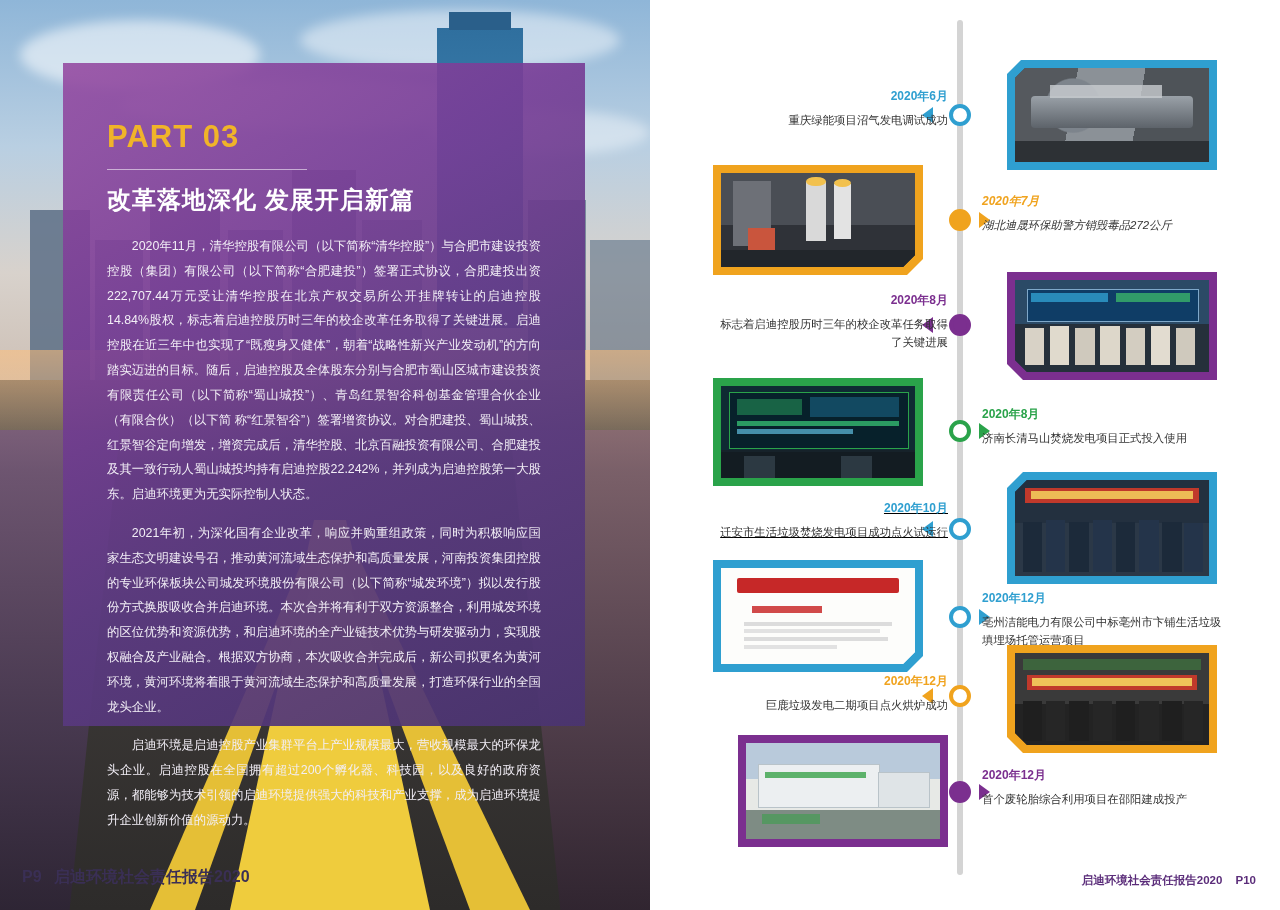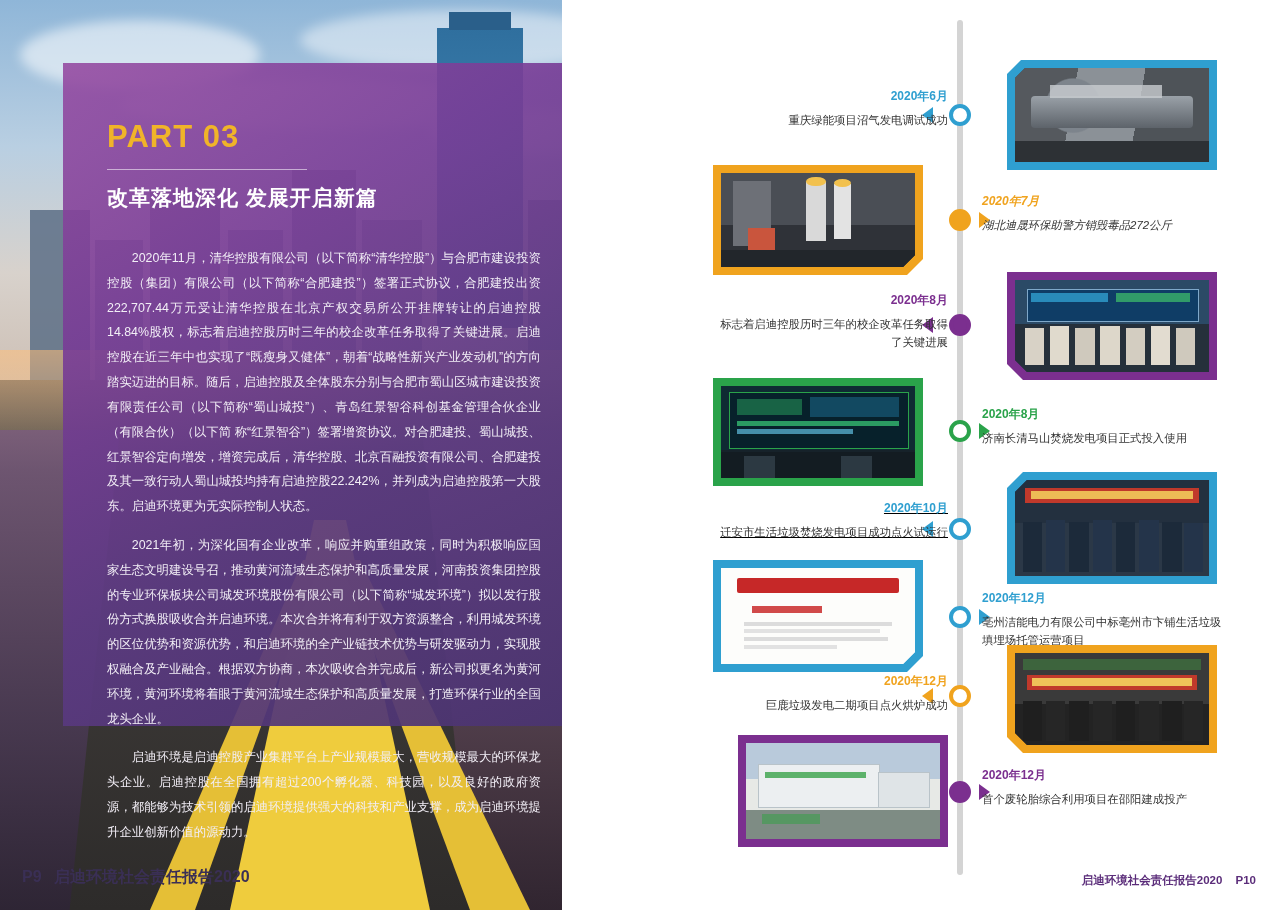--- a/index.html
+++ b/index.html
@@ -5,21 +5,21 @@
   html,body{margin:0;padding:0;}
   body{
     width:1280px;height:910px;overflow:hidden;
     font-family:"Liberation Sans", sans-serif;
     background:#ffffff;
   }
   .page{position:relative;width:1280px;height:910px;}
 
   
   .left-page{
-    position:absolute;left:0;top:0;width:562px;height:910px;
+    position:absolute;left:0;top:0;width:650px;height:910px;
     overflow:hidden;
   }
   
   .sky{
     position:absolute;left:0;top:0;width:650px;height:420px;
     background:linear-gradient(180deg,#8fb6d8 0%,#b9cfe2 35%,#d8d2cc 65%,#c9b9ad 100%);
   }
   .cloud{
     position:absolute;border-radius:50%;background:rgba(255,255,255,.55);
     filter:blur(6px);
@@ -83,21 +83,21 @@
   }
   .panel-inner{padding:38px 44px 0 44px;}
   .part-title{
     color:#f0b429;font-size:31px;font-weight:bold;letter-spacing:1px;
     font-family:"Liberation Sans", sans-serif;margin:18px 0 0 0;
   }
   .part-rule{
     width:200px;height:1px;background:rgba(255,255,255,.55);margin:14px 0 14px 0;
   }
   .part-sub{
-    color:#ffffff;font-size:21px;font-weight:bold;letter-spacing:1px;margin-bottom:34px;
+    color:#ffffff;font-size:24px;font-weight:bold;letter-spacing:1px;margin-bottom:18px;
   }
   .body-p{
     color:#f2eef6;font-size:12.4px;line-height:2.0;text-align:justify;
     text-indent:2em;margin:0 0 14px 0;
   }
 
   .footer-left{
     position:absolute;left:22px;bottom:22px;color:#3a2f55;font-size:16px;font-weight:bold;
   }
   .footer-left .pg{margin-right:8px;}

